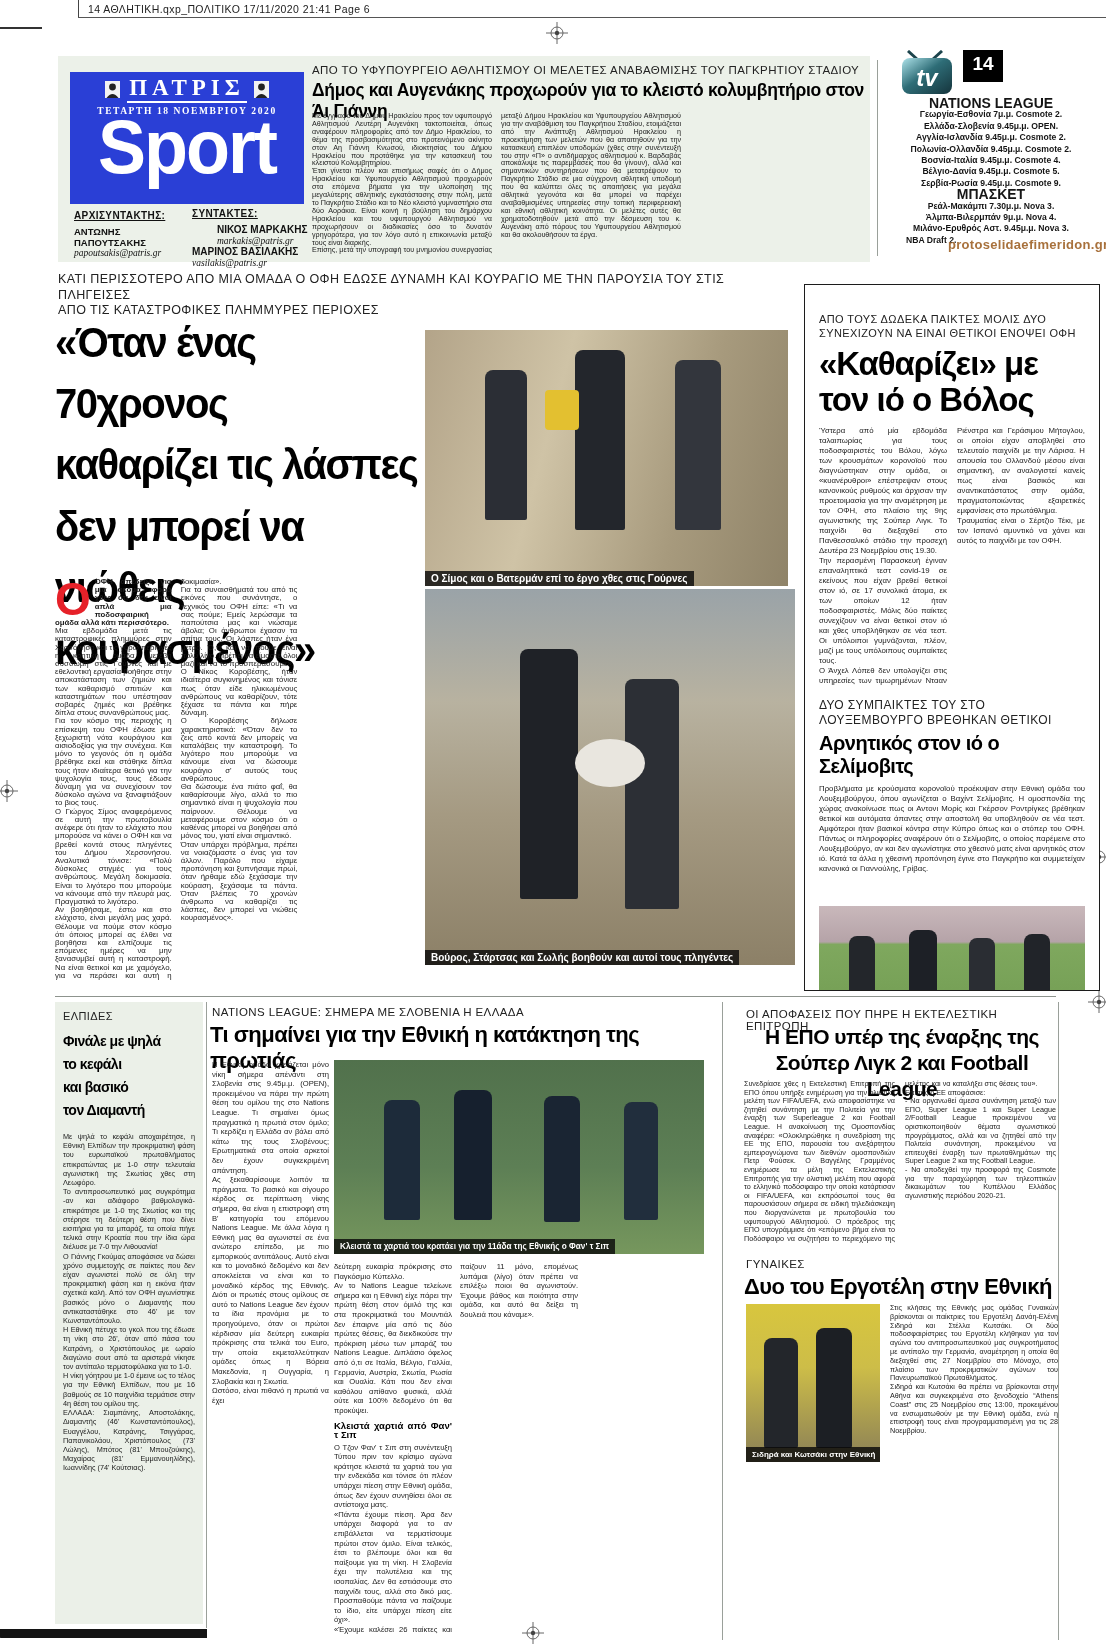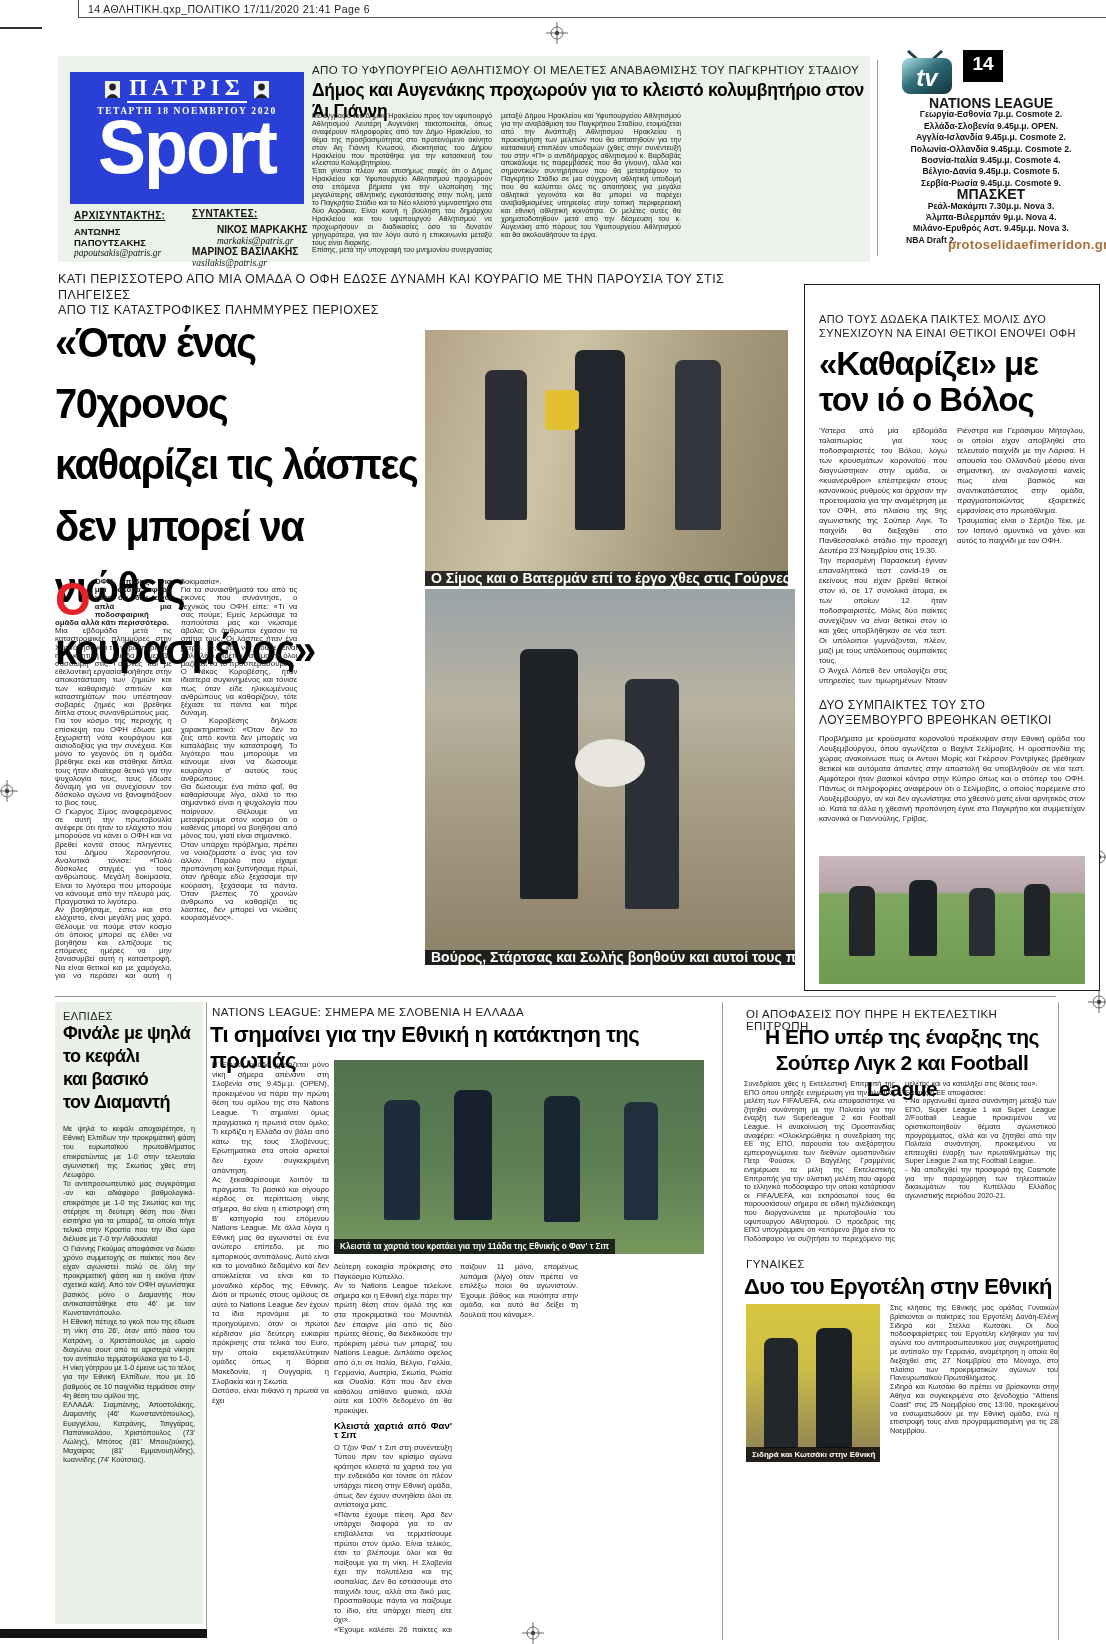--- a/index.html
+++ b/index.html
@@ -7,21 +7,21 @@
         font-family:"Liberation Sans",sans-serif;color:#111;border-radius:7px;}
   .abs{position:absolute;}
   .prelines{white-space:pre-line;}
   .kicker{font-size:11px;letter-spacing:.4px;color:#222;font-weight:400;}
   .hl{font-weight:bold;color:#000;}
   .bodytxt{font-size:7.8px;line-height:10px;color:#1a1a1a;text-align:justify;overflow:hidden;}
   .cols3{column-count:3;column-gap:9px;column-fill:auto;}
   .cols2{column-count:2;column-gap:10px;column-fill:auto;}
   .photo{position:absolute;overflow:hidden;background:#b9ab90;}
   .cap{position:absolute;left:0;bottom:0;background:rgba(10,10,10,.82);color:#fff;
-       font-size:14px;font-weight:bold;line-height:15px;padding:0 6px;white-space:nowrap;overflow:hidden;}
+       font-size:10px;font-weight:bold;line-height:15px;padding:0 6px;white-space:nowrap;overflow:hidden;}
   .fig{position:absolute;background:#2b2e35;border-radius:8px 8px 2px 2px;}
   .vline{position:absolute;width:1px;background:#9aa09a;}
   .hline{position:absolute;height:1px;background:#8d938d;}
   .boxed{border:1.6px solid #1c1c1c;background:#fff;}
   .dropcap{float:left;color:#e62129;font-size:46px;line-height:38px;font-weight:bold;
            margin:2px 4px 0 0;font-family:"Liberation Sans",sans-serif;}
   .lead{font-weight:bold;}
   .crosshair{position:absolute;width:22px;height:22px;}
   .wm{font-weight:bold;color:#a8713c;font-size:13px;letter-spacing:.3px;}
   .tvlist{font-size:8.6px;line-height:11.4px;font-weight:bold;color:#151515;text-align:center;}
@@ -177,38 +177,39 @@
     <div class="kicker prelines" style="font-size:11px;line-height:14px;">ΑΠΟ ΤΟΥΣ ΔΩΔΕΚΑ ΠΑΙΚΤΕΣ ΜΟΛΙΣ ΔΥΟ
 ΣΥΝΕΧΙΖΟΥΝ ΝΑ ΕΙΝΑΙ ΘΕΤΙΚΟΙ ΕΝΟΨΕΙ ΟΦΗ</div>
     <div class="hl prelines" style="font-size:33px;line-height:36px;letter-spacing:-1px;margin-top:6px;">«Καθαρίζει» με
 τον ιό ο Βόλος</div>
     <div class="bodytxt cols2 prelines" style="height:262px;margin-top:8px;">Ύστερα από μία εβδομάδα ταλαιπωρίας για τους ποδοσφαιριστές του Βόλου, λόγω των κρουσμάτων κορονοϊού που διαγνώστηκαν στην ομάδα, οι «κυανέρυθροι» επέστρεψαν στους κανονικούς ρυθμούς και άρχισαν την προετοιμασία για την αναμέτρηση με τον ΟΦΗ, στο πλαίσιο της 9ης αγωνιστικής της Σούπερ Λιγκ. Το παιχνίδι θα διεξαχθεί στο Πανθεσσαλικό στάδιο την προσεχή Δευτέρα 23 Νοεμβρίου στις 19.30.
 Την περασμένη Παρασκευή έγιναν επαναληπτικά τεστ covid-19 σε εκείνους που είχαν βρεθεί θετικοί στον ιό, σε 17 συνολικά άτομα, εκ των οποίων 12 ήταν ποδοσφαιριστές. Μόλις δύο παίκτες συνεχίζουν να είναι θετικοί στον ιό και χθες υποβλήθηκαν σε νέα τεστ. Οι υπόλοιποι γυμνάζονται, πλέον, μαζί με τους υπόλοιπους συμπαίκτες τους.
 Ο Άνχελ Λόπεθ δεν υπολογίζει στις υπηρεσίες των τιμωρημένων Ντααν Ριένστρα και Γεράσιμου Μήτογλου, οι οποίοι είχαν αποβληθεί στο τελευταίο παιχνίδι με την Λάρισα. Η απουσία του Ολλανδού μέσου είναι σημαντική, αν αναλογιστεί κανείς πως είναι βασικός και αναντικατάστατος στην ομάδα, πραγματοποιώντας εξαιρετικές εμφανίσεις στο πρωτάθλημα.
 Τραυματίας είναι ο Σέρτζιο Τέκι, με τον Ισπανό αμυντικό να χάνει και αυτός το παιχνίδι με τον ΟΦΗ.</div>
     <div class="kicker prelines" style="font-size:12px;line-height:15px;margin-top:10px;">ΔΥΟ ΣΥΜΠΑΙΚΤΕΣ ΤΟΥ ΣΤΟ
 ΛΟΥΞΕΜΒΟΥΡΓΟ ΒΡΕΘΗΚΑΝ ΘΕΤΙΚΟΙ</div>
+    <div class="hl" style="font-size:20px;margin-top:4px;letter-spacing:-.5px;">Αρνητικός στον ιό ο Σελίμοβιτς</div>
     <div class="bodytxt prelines" style="margin-top:6px;height:118px;">Προβλήματα με κρούσματα κορονοϊού προέκυψαν στην Εθνική ομάδα του Λουξεμβούργου, όπου αγωνίζεται ο Βαχίντ Σελίμοβιτς. Η ομοσπονδία της χώρας ανακοίνωσε πως οι Αντονι Μορίς και Γκέρσον Ροντρίγκες βρέθηκαν θετικοί και αυτόματα άπαντες στην αποστολή θα υποβληθούν σε νέα τεστ. Αμφότεροι ήταν βασικοί κόντρα στην Κύπρο όπως και ο στόπερ του ΟΦΗ. Πάντως οι πληροφορίες αναφέρουν ότι ο Σελίμοβιτς, ο οποίος παρέμεινε στο Λουξεμβούργο, αν και δεν αγωνίστηκε στο χθεσινό ματς είναι αρνητικός στον ιό. Κατά τα άλλα η χθεσινή προπόνηση έγινε στο Παγκρήτιο και συμμετείχαν κανονικά οι Γιαννούλης, Γρίβας.</div>
     <div class="photo" style="position:relative;left:0;top:4px;width:266px;height:128px;background:linear-gradient(180deg,#c9b8bb 0%,#b5a3a8 28%,#7fa85e 30%,#6f9a50 100%);">
       <div class="fig" style="left:30px;top:30px;width:26px;height:70px;background:#23262b;"></div>
       <div class="fig" style="left:90px;top:24px;width:28px;height:76px;background:#1d2026;"></div>
       <div class="fig" style="left:150px;top:32px;width:26px;height:68px;background:#2a2d33;"></div>
       <div class="fig" style="left:205px;top:28px;width:26px;height:72px;background:#212429;"></div>
 
     </div>
   </div>
 
   <div class="hline" style="left:55px;top:996px;width:1001px;"></div>
   <div class="vline" style="left:206px;top:1002px;height:626px;"></div>
   <div class="vline" style="left:722px;top:1002px;height:638px;"></div>
   <div class="vline" style="left:1058px;top:1002px;height:638px;"></div>
 
   <div class="abs" style="left:55px;top:1002px;width:148px;height:622px;background:#ebf0e8;box-sizing:border-box;padding:8px 8px;overflow:hidden;">
     <div class="kicker" style="font-size:11px;">ΕΛΠΙΔΕΣ</div>
-    <div class="hl prelines" style="font-size:18px;line-height:23px;margin-top:0;letter-spacing:-.5px;">Φινάλε με ψηλά
+    <div class="hl prelines" style="font-size:14px;line-height:23px;margin-top:8px;letter-spacing:-.5px;">Φινάλε με ψηλά
 το κεφάλι
 και βασικό
 τον Διαμαντή</div>
     <div class="bodytxt prelines" style="font-size:7.3px;line-height:9.2px;margin-top:10px;height:460px;">Με ψηλά το κεφάλι αποχαιρέτησε, η Εθνική Ελπίδων την προκριματική φάση του ευρωπαϊκού πρωταθλήματος επικρατώντας με 1-0 στην τελευταία αγωνιστική της Σκωτίας χθες στη Λεωφόρο.
 Το αντιπροσωπευτικό μας συγκρότημα -αν και αδιάφορο βαθμολογικά- επικράτησε με 1-0 της Σκωτίας και της στέρησε τη δεύτερη θέση που δίνει εισιτήρια για τα μπαράζ, τα οποία πήγε τελικά στην Κροατία που την ίδια ώρα διέλυσε με 7-0 την Λιθουανία!
 Ο Γιάννης Γκούμας αποφάσισε να δώσει χρόνο συμμετοχής σε παίκτες που δεν είχαν αγωνιστεί πολύ σε όλη την προκριματική φάση και η εικόνα ήταν σχετικά καλή. Από τον ΟΦΗ αγωνίστηκε βασικός μόνο ο Διαμαντής που αντικαταστάθηκε στο 46' με τον Κωνσταντόπουλο.
 Η Εθνική πέτυχε το γκολ που της έδωσε τη νίκη στο 26', όταν από πάσα του Κατράνη, ο Χριστόπουλος με ωραίο διαγώνιο σουτ από τα αριστερά νίκησε τον αντίπαλο τερματοφύλακα για το 1-0.
 Η νίκη γόητρου με 1-0 έμεινε ως το τέλος για την Εθνική Ελπίδων, που με 16 βαθμούς σε 10 παιχνίδια τερμάτισε στην 4η θέση του ομίλου της.
 ΕΛΛΑΔΑ: Σιαμπάνης, Αποστολάκης, Διαμαντής (46' Κωνσταντόπουλος), Ευαγγέλου, Κατράνης, Τσιγγάρας, Παπανικολάου, Χριστόπουλος (73' Λώλης), Μπότος (81' Μπουζούκης), Μαχαίρας (81' Εμμανουηλίδης), Ιωαννίδης (74' Κούτσιας).</div>
   </div>

